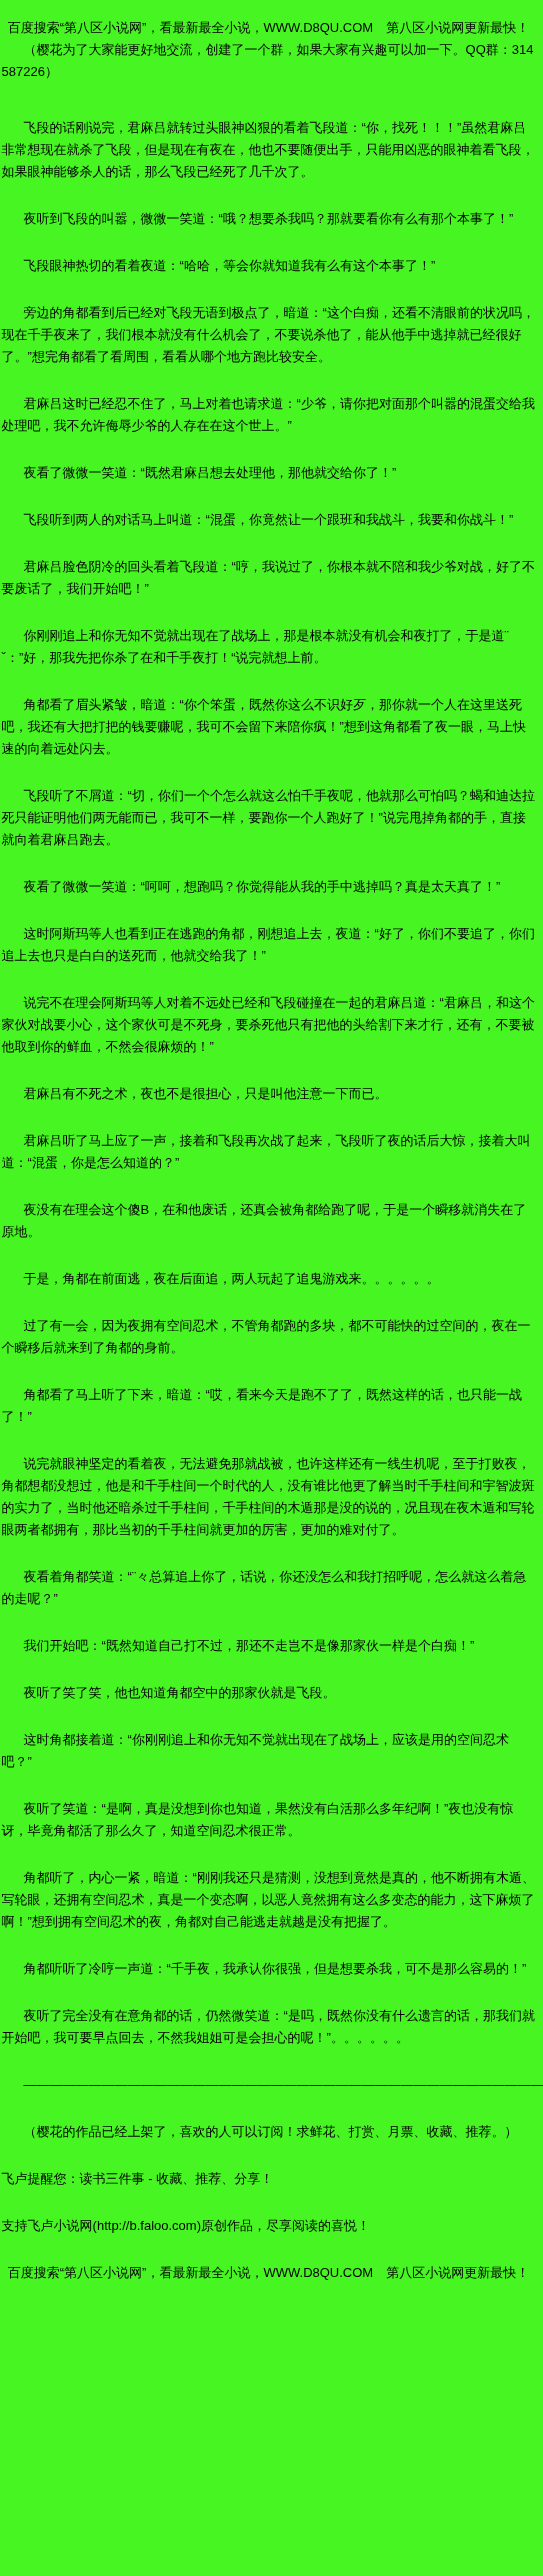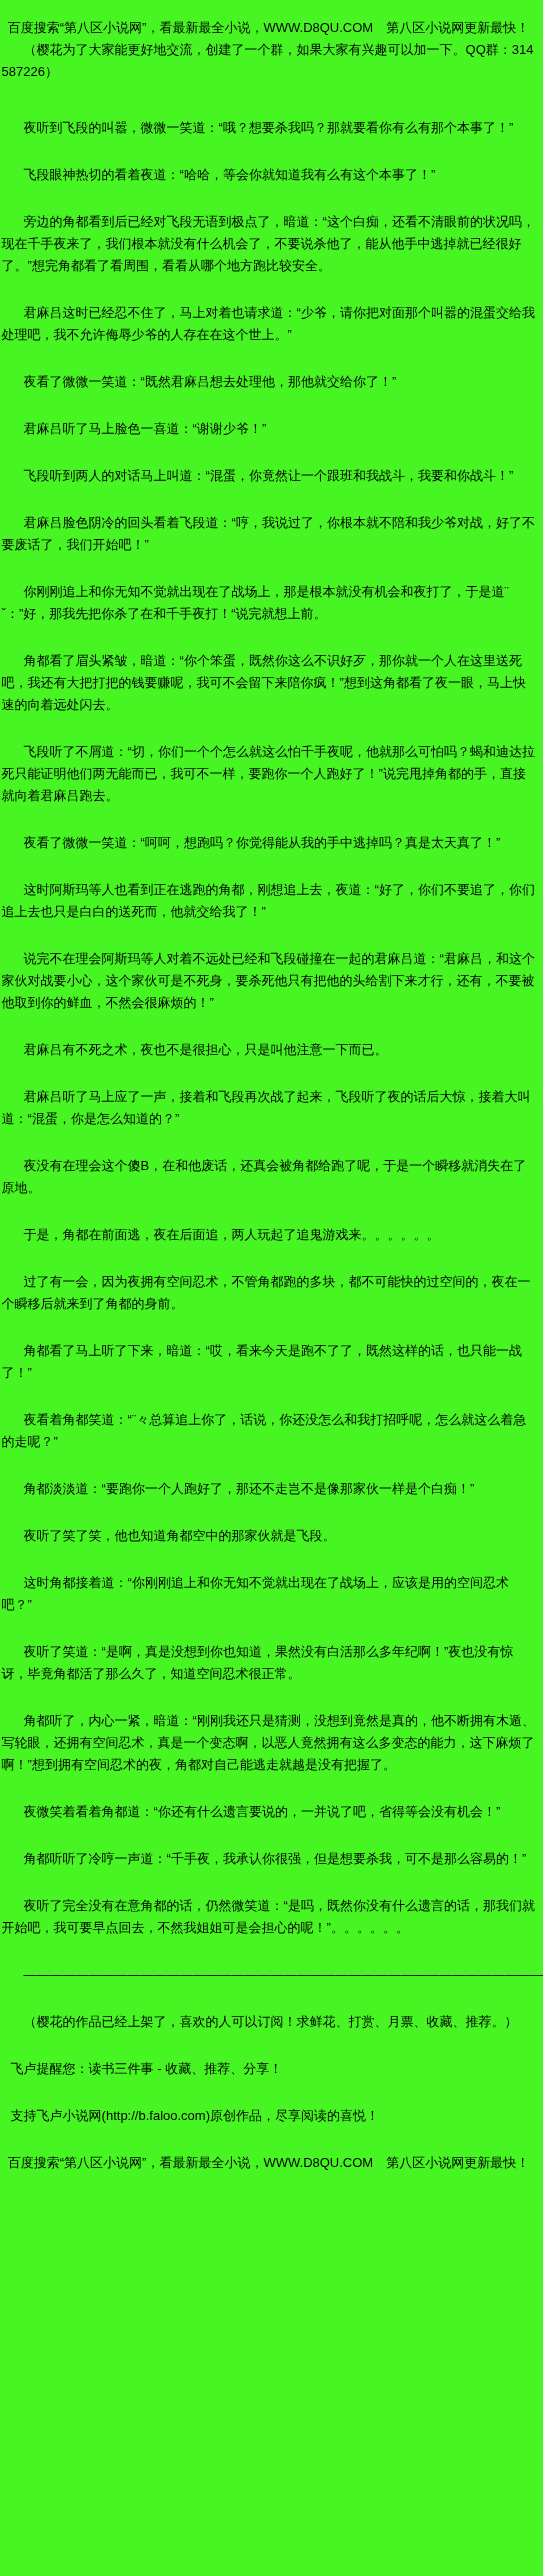--- a/index.html
+++ b/index.html
@@ -21,57 +21,57 @@
     padding: 17px 4.7px 23px 1.6px;
   }
   p {
     margin: 0 0 25px 0;
     text-indent: 22px;
     word-break: break-all;
   }
   p.tight { margin-bottom: 0; }
   p.qq { margin-bottom: 34px; }
   p.indent-sm { text-indent: 6.2px; }
-  p.no-indent { text-indent: 0; margin-left: 9px; }
+  p.no-indent { text-indent: 0; }
 </style>
 </head>
 <body>
 
 <div class="page">
   <p class="indent-sm tight">百度搜索“第八区小说网”，看最新最全小说，WWW.D8QU.COM　第八区小说网更新最快！</p>
   <p class="qq">（樱花为了大家能更好地交流，创建了一个群，如果大家有兴趣可以加一下。QQ群：314587226）</p>
 
   <div>
+      <p>飞段的话刚说完，君麻吕就转过头眼神凶狠的看着飞段道：“你，找死！！！”虽然君麻吕非常想现在就杀了飞段，但是现在有夜在，他也不要随便出手，只能用凶恶的眼神着看飞段，如果眼神能够杀人的话，那么飞段已经死了几千次了。</p>
       <p>夜听到飞段的叫嚣，微微一笑道：“哦？想要杀我吗？那就要看你有么有那个本事了！”</p>
       <p>飞段眼神热切的看着夜道：“哈哈，等会你就知道我有么有这个本事了！”</p>
       <p>旁边的角都看到后已经对飞段无语到极点了，暗道：“这个白痴，还看不清眼前的状况吗，现在千手夜来了，我们根本就没有什么机会了，不要说杀他了，能从他手中逃掉就已经很好了。”想完角都看了看周围，看看从哪个地方跑比较安全。</p>
       <p>君麻吕这时已经忍不住了，马上对着也请求道：“少爷，请你把对面那个叫嚣的混蛋交给我处理吧，我不允许侮辱少爷的人存在在这个世上。”</p>
       <p>夜看了微微一笑道：“既然君麻吕想去处理他，那他就交给你了！”</p>
-      <p>君麻吕听了马上脸色一喜道：“谢谢少爷！”</p>
       <p>飞段听到两人的对话马上叫道：“混蛋，你竟然让一个跟班和我战斗，我要和你战斗！”</p>
       <p>君麻吕脸色阴冷的回头看着飞段道：“哼，我说过了，你根本就不陪和我少爷对战，好了不要废话了，我们开始吧！”</p>
       <p>你刚刚追上和你无知不觉就出现在了战场上，那是根本就没有机会和夜打了，于是道¨ˇ：”好，那我先把你杀了在和千手夜打！“说完就想上前。</p>
       <p>角都看了眉头紧皱，暗道：“你个笨蛋，既然你这么不识好歹，那你就一个人在这里送死吧，我还有大把打把的钱要赚呢，我可不会留下来陪你疯！”想到这角都看了夜一眼，马上快速的向着远处闪去。</p>
       <p>飞段听了不屑道：“切，你们一个个怎么就这么怕千手夜呢，他就那么可怕吗？蝎和迪达拉死只能证明他们两无能而已，我可不一样，要跑你一个人跑好了！”说完甩掉角都的手，直接就向着君麻吕跑去。</p>
       <p>夜看了微微一笑道：“呵呵，想跑吗？你觉得能从我的手中逃掉吗？真是太天真了！”</p>
       <p>这时阿斯玛等人也看到正在逃跑的角都，刚想追上去，夜道：“好了，你们不要追了，你们追上去也只是白白的送死而，他就交给我了！”</p>
       <p>说完不在理会阿斯玛等人对着不远处已经和飞段碰撞在一起的君麻吕道：“君麻吕，和这个家伙对战要小心，这个家伙可是不死身，要杀死他只有把他的头给割下来才行，还有，不要被他取到你的鲜血，不然会很麻烦的！”</p>
       <p>君麻吕有不死之术，夜也不是很担心，只是叫他注意一下而已。</p>
       <p>君麻吕听了马上应了一声，接着和飞段再次战了起来，飞段听了夜的话后大惊，接着大叫道：“混蛋，你是怎么知道的？”</p>
       <p>夜没有在理会这个傻B，在和他废话，还真会被角都给跑了呢，于是一个瞬移就消失在了原地。</p>
       <p>于是，角都在前面逃，夜在后面追，两人玩起了追鬼游戏来。。。。。。</p>
       <p>过了有一会，因为夜拥有空间忍术，不管角都跑的多块，都不可能快的过空间的，夜在一个瞬移后就来到了角都的身前。</p>
       <p>角都看了马上听了下来，暗道：“哎，看来今天是跑不了了，既然这样的话，也只能一战了！”</p>
+      <p>说完就眼神坚定的看着夜，无法避免那就战被，也许这样还有一线生机呢，至于打败夜，角都想都没想过，他是和千手柱间一个时代的人，没有谁比他更了解当时千手柱间和宇智波斑的实力了，当时他还暗杀过千手柱间，千手柱间的木遁那是没的说的，况且现在夜木遁和写轮眼两者都拥有，那比当初的千手柱间就更加的厉害，更加的难对付了。</p>
       <p>夜看着角都笑道：“¨々总算追上你了，话说，你还没怎么和我打招呼呢，怎么就这么着急的走呢？”</p>
-      <p>角都淡淡道：“要跑你一个人跑好了，那还不走岂不是像那家伙一样是个白痴！”</p>
+      <p>我们开始吧：“既然知道自己打不过，那还不走岂不是像那家伙一样是个白痴！”</p>
       <p>夜听了笑了笑，他也知道角都空中的那家伙就是飞段。</p>
       <p>这时角都接着道：“你刚刚追上和你无知不觉就出现在了战场上，应该是用的空间忍术吧？”</p>
       <p>夜听了笑道：“是啊，真是没想到你也知道，果然没有白活那么多年纪啊！”夜也没有惊讶，毕竟角都活了那么久了，知道空间忍术很正常。</p>
       <p>角都听了，内心一紧，暗道：“刚刚我还只是猜测，没想到竟然是真的，他不断拥有木遁、写轮眼，还拥有空间忍术，真是一个变态啊，以恶人竟然拥有这么多变态的能力，这下麻烦了啊！”想到拥有空间忍术的夜，角都对自己能逃走就越是没有把握了。</p>
-      <p>夜微笑着看着角都道：“你还有什么遗言要说的，一并说了吧，省得等会没有机会！”</p>
       <p>角都听听了冷哼一声道：“千手夜，我承认你很强，但是想要杀我，可不是那么容易的！”</p>
       <p>夜听了完全没有在意角都的话，仍然微笑道：“是吗，既然你没有什么遗言的话，那我们就开始吧，我可要早点回去，不然我姐姐可是会担心的呢！”。。。。。。</p>
     </div>
 
   <p>————————————————————————————————————————</p>
 
   <p>（樱花的作品已经上架了，喜欢的人可以订阅！求鲜花、打赏、月票、收藏、推荐。）</p>
   <p class="no-indent">飞卢提醒您：读书三件事 - 收藏、推荐、分享！</p>
   <p class="no-indent">支持飞卢小说网(http://b.faloo.com)原创作品，尽享阅读的喜悦！</p>
   <p class="indent-sm">百度搜索“第八区小说网”，看最新最全小说，WWW.D8QU.COM　第八区小说网更新最快！</p>

